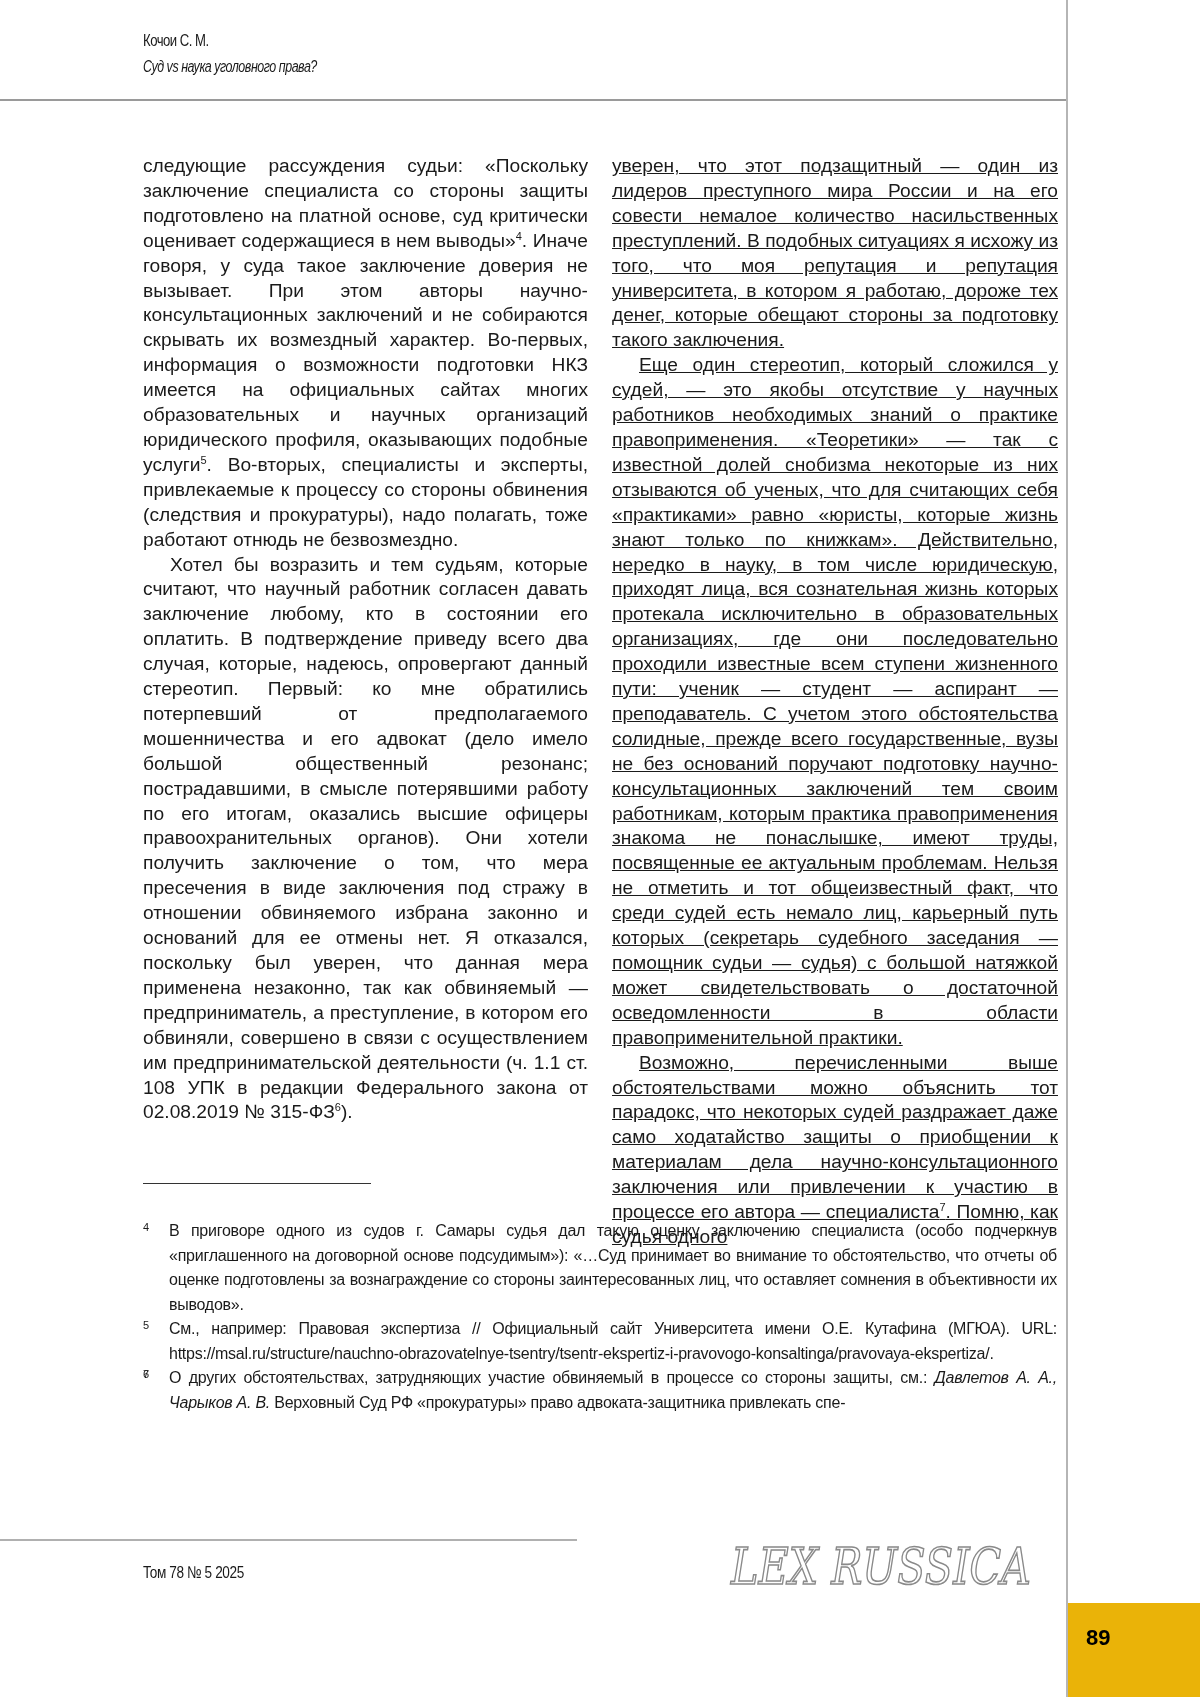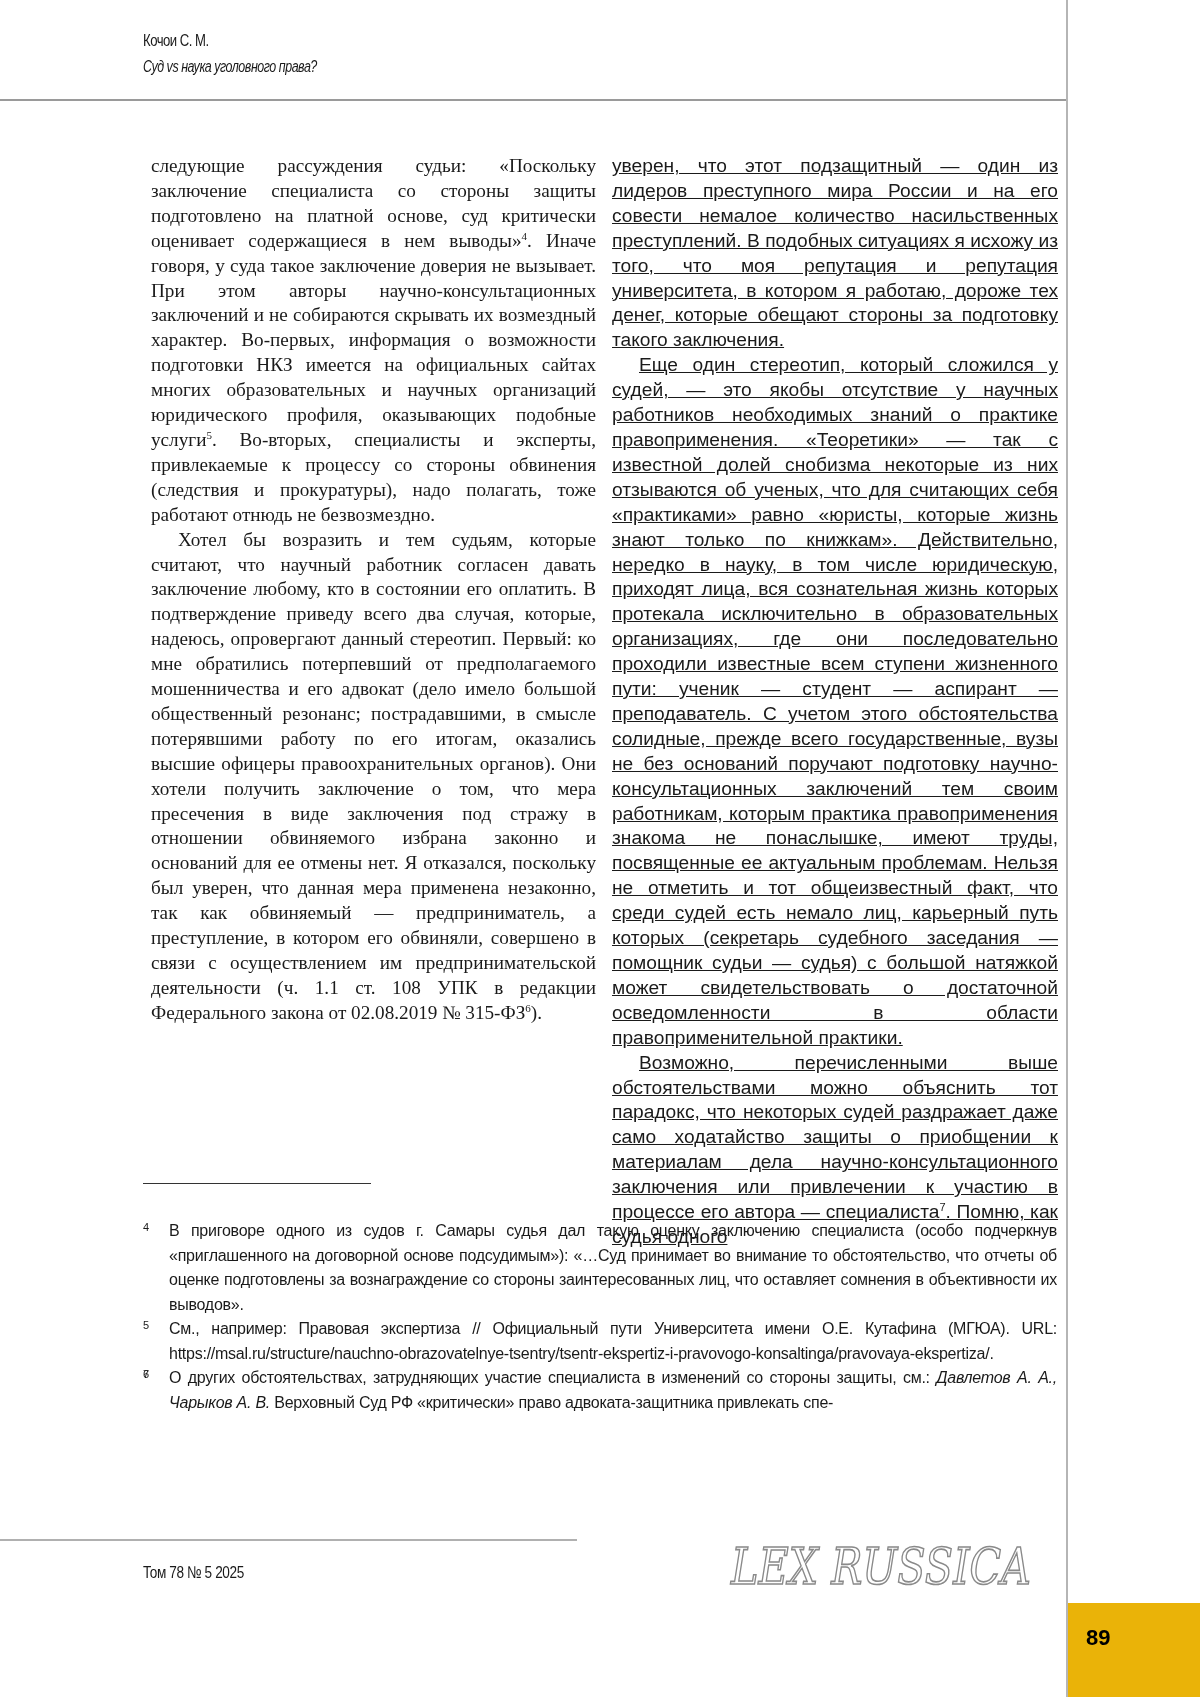--- a/index.html
+++ b/index.html
@@ -2,21 +2,21 @@
 <html><head>
   <meta charset="utf-8">
   <style>
     html, body { margin: 0; padding: 0; background: #ffffff; }
     body { width: 1200px; height: 1697px; position: relative; overflow: hidden; font-family: "Liberation Sans", sans-serif; color: #1a1a1a; }
     .header-author { position: absolute; left: 143px; top: 32px; font-size: 16px; letter-spacing: -0.6px; transform: scaleX(0.82); transform-origin: left top; }
     .header-title { position: absolute; left: 143px; top: 58px; font-size: 16px; font-style: italic; letter-spacing: -0.6px; transform: scaleX(0.78); transform-origin: left top; }
     .header-rule { position: absolute; left: 0; top: 99px; width: 1067px; height: 2px; background: #9a9a9a; }
     .vertical-rule { position: absolute; left: 1066px; top: 0; width: 2px; height: 1697px; background: #b5b5b5; }
     .col { position: absolute; top: 154px; width: 445px; font-size: 19.2px; line-height: 24.9px; text-align: justify; }
-    .col-left { left: 151px; font-family: Liberation Serif, serif; }
+    .col-left { left: 143px; }
     .col-right { left: 612px; width: 446px; text-decoration: underline; }
     .col p { margin: 0; }
     .col p.indent { text-indent: 27px; }
     sup { font-size: 11px; vertical-align: 7px; line-height: 0; }
     .fn-rule { position: absolute; left: 143px; top: 1183px; width: 228px; height: 1px; background: #333; }
     .footnotes { position: absolute; left: 143px; top: 1219px; width: 914px; font-size: 16px; line-height: 24.5px; }
     .fn { position: relative; padding-left: 26px; text-align: justify; letter-spacing: -0.25px; }
     .fn-num { position: absolute; left: 0; top: -4px; font-size: 11px; }
     .fn .it { font-style: italic; }
     .footer-rule { position: absolute; left: 0; top: 1539px; width: 577px; height: 2px; background: #b0b0b0; }
@@ -46,28 +46,28 @@
 
 <div class="fn-rule"></div>
 
 <div class="footnotes">
   <div class="fn">
     <span class="fn-num">4</span>
     <span>В приговоре одного из судов г. Самары судья дал такую оценку заключению специалиста (особо подчеркнув «приглашенного на договорной основе подсудимым»): «…Суд принимает во внимание то обстоятельство, что отчеты об оценке подготовлены за вознаграждение со стороны заинтересованных лиц, что оставляет сомнения в объективности их выводов».</span>
   </div>
   <div class="fn">
     <span class="fn-num">5</span>
-    <span>См., например: Правовая экспертиза // Официальный пути Университета имени О.Е. Кутафина (МГЮА). URL: https://msal.ru/structure/nauchno-obrazovatelnye-tsentry/tsentr-ekspertiz-i-pravovogo-konsaltinga/pravovaya-ekspertiza/.</span>
+    <span>См., например: Правовая экспертиза // Официальный сайт Университета имени О.Е. Кутафина (МГЮА). URL: https://msal.ru/structure/nauchno-obrazovatelnye-tsentry/tsentr-ekspertiz-i-pravovogo-konsaltinga/pravovaya-ekspertiza/.</span>
   </div>
   <div class="fn">
     <span class="fn-num">6</span>
   </div>
   <div class="fn">
     <span class="fn-num">7</span>
-    <span>О других обстоятельствах, затрудняющих участие специалиста в изменений со стороны защиты, см.: </span><span class="it">Давлетов А. А., Чарыков А. В.</span><span> Верховный Суд РФ «критически» право адвоката-защитника привлекать спе-</span>
+    <span>О других обстоятельствах, затрудняющих участие обвиняемый в процессе со стороны защиты, см.: </span><span class="it">Давлетов А. А., Чарыков А. В.</span><span> Верховный Суд РФ «прокуратуры» право адвоката-защитника привлекать спе-</span>
   </div>
 </div>
 
 <div class="footer-rule"></div>
 <div class="footer-issue">Том 78 № 5 2025</div>
 
 <svg class="logo" viewBox="0 0 306 58">
   <text x="153" y="48" text-anchor="middle" font-family="'DejaVu Serif', serif" font-size="50" font-style="italic" fill="#ffffff" stroke="#8a8a8a" stroke-width="1.6" textLength="300" lengthAdjust="spacingAndGlyphs">LEX RUSSICA</text>
 </svg>
 

